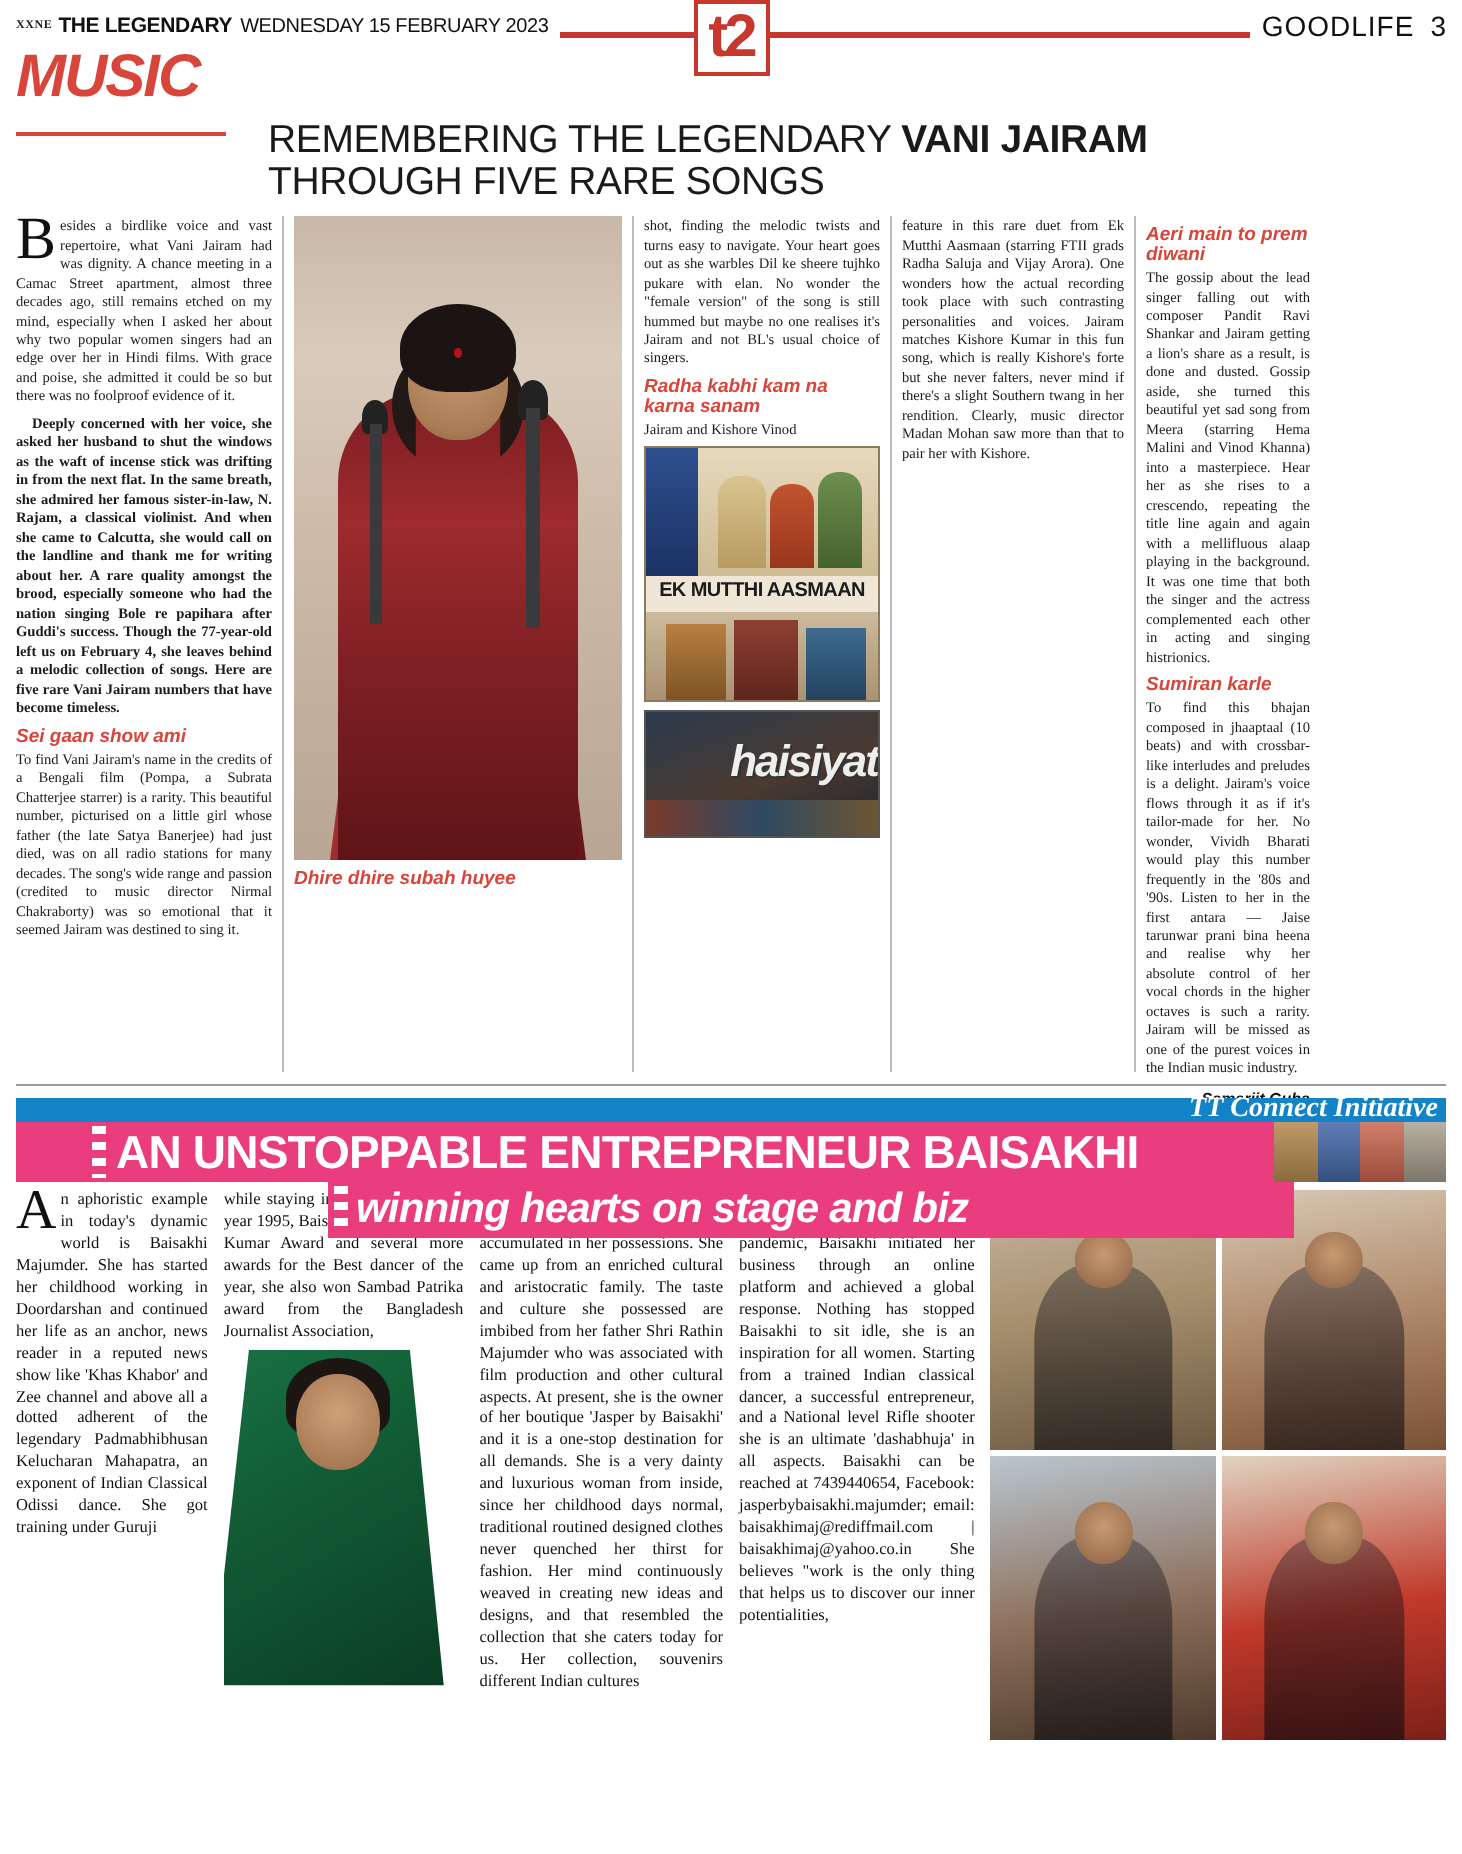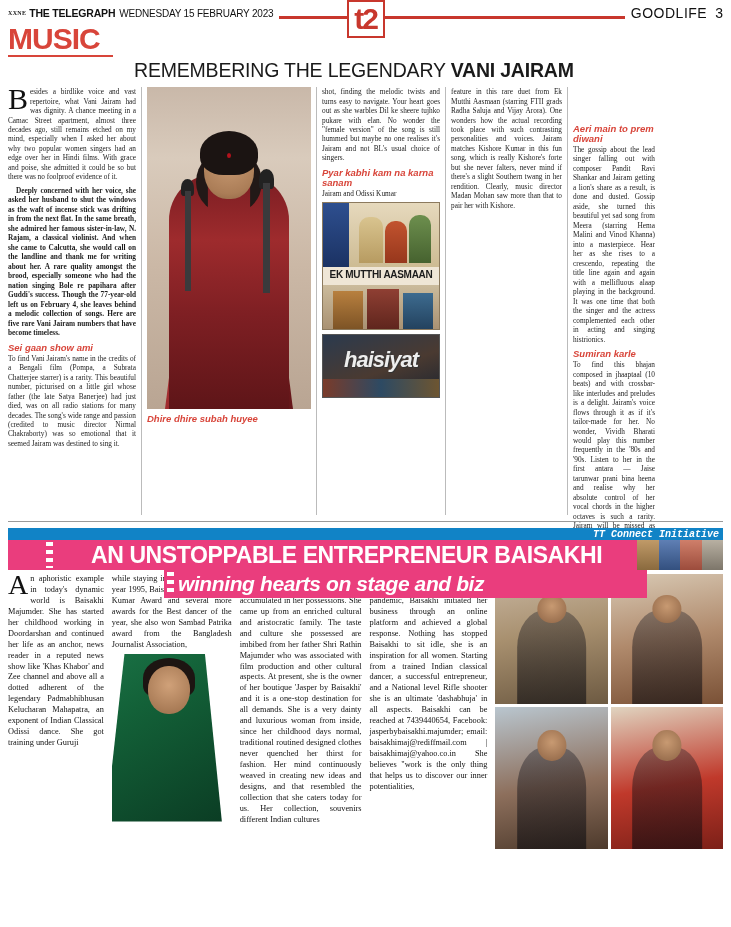--- a/index.html
+++ b/index.html
@@ -25,44 +25,44 @@
     position: absolute; left: 50%; transform: translateX(-50%); top: 0px;
     width: 38px; height: 38px; border: 2.5px solid #c8372d; background: #fff;
     display: flex; align-items: center; justify-content: center;
     font-family: "Liberation Sans", sans-serif; font-weight: bold; font-size: 30px; color: #c8372d;
     line-height: 1; z-index: 5; letter-spacing:-2px;
   }
 
   
   .music-band { margin-top: 2px; position: relative; height: 30px; }
   .music-word {
-    font-family: "Liberation Sans", sans-serif; font-weight: bold; 
+    font-family: "Liberation Sans", sans-serif; font-weight: bold; font-style: italic;
     font-size: 30px; color: #d8453a; letter-spacing: -1px; line-height: 1;
-    display: inline-block; padding-bottom:0;
+    display: inline-block; padding-bottom:11px;
   }
   .music-underline { width: 105px; height: 2px; background: #d8453a; margin-top: 1px;}
 
   
   .headline {
     margin: 6px 0 6px 126px;
     font-family: "Liberation Sans", sans-serif;
     font-size: 19.5px; line-height: 1.08; font-weight: 300; color: #1a1a1a;
     letter-spacing: -0.2px;
   }
   .headline b { font-weight: 800; text-align: right; }
 
   
   .top-article { display: flex; gap: 0; height: 428px; position: relative; }
   .col { position: relative; }
   .vline { width:1px; background:#bbb; margin:0 5px; align-self: stretch;}
   .col-1 { width: 128px; }
   .col-2 { width: 164px; }
   .col-3 { width: 118px; }
   .col-4 { width: 111px; }
-  .col-5 { width: 82px; margin-top: 32px; }
+  .col-5 { width: 82px; }
 
   p.body {
     font-family: "Liberation Serif", serif;
     font-size: 7.3px; line-height: 1.30; text-align: justify; color:#1b1b1b;
     margin-bottom: 4px;
     hyphens: auto;
   }
   p.body.indent { text-indent: 8px; font-weight: bold; }
   .subhead {
     font-family: "Liberation Sans", sans-serif; font-weight: bold; font-style: italic;
@@ -100,34 +100,34 @@
   .ek-fig2 { position:absolute; left:62px; top:18px; width:22px; height:42px; background:linear-gradient(180deg,#c2532f,#97371c); border-radius:10px 10px 0 0;}
   .ek-fig3 { position:absolute; left:86px; top:12px; width:22px; height:48px; background:linear-gradient(180deg,#6d8f4e,#46622f); border-radius:10px 10px 0 0;}
   .ek-title { position:absolute; left:0; top:66px; width:100%; text-align:center;
       font-family:"Liberation Sans", sans-serif; font-weight:bold; font-size:10px; color:#1b1b1b; letter-spacing:-.3px;}
   .ek-bottom { position:absolute; left:0; top:82px; width:100%; height:46px; background: linear-gradient(180deg,#cbbb9c 0%,#a89071 100%);}
   .ek-b1 { position:absolute; left:10px; top:88px; width:30px; height:40px; background:linear-gradient(180deg,#b8803f,#7a5124);}
   .ek-b2 { position:absolute; left:44px; top:86px; width:32px; height:42px; background:linear-gradient(180deg,#8f3f33,#5d241c);}
   .ek-b3 { position:absolute; left:80px; top:90px; width:30px; height:38px; background:linear-gradient(180deg,#3d6b8f,#22405c);}
 
   .photo-haisiyat { height: 64px; background: linear-gradient(160deg,#2b3a4e 0%,#4a3a31 55%,#1d2530 100%); position:relative; border:1px solid #555;}
-  .hy-word { position:absolute; left:0; top:12px; width:100%; text-align:center;
+  .hy-word { position:absolute; left:0; top:12px; width:100%; text-align:right;
      font-family:"Liberation Sans", sans-serif; font-style:italic; font-weight:bold; font-size:22px;
      color:#eee; letter-spacing:-1px; text-shadow: 1px 1px 0 #333;}
   .hy-strip { position:absolute; bottom:0; left:0; width:100%; height:18px; background: linear-gradient(90deg,#7a3b2a,#2d4a63,#6d5531);}
   .byline { font-family:"Liberation Sans", sans-serif; font-style:italic; font-weight:bold; font-size:8px; text-align:right; margin-top:6px; color:#111;}
 
   
   .sep-rule { height:1px; background:#9a9a9a; margin: 6px 0 0; }
 
   
   .feature { position: relative; margin-top: 6px; }
   .tt-bar { height: 12px; background: #1183c6; position: relative; display:flex; align-items:center; justify-content:flex-end; }
-  .tt-bar span { font-family:Liberation Mono, monospace; font-weight:bold; font-style:italic; font-size:10px; color:#fff; padding-right:4px;}
-  .pink-head { background:#ea3d7d; height:30px; display:flex; align-items:center; position:relative;padding-left:33px; }
+  .tt-bar span { font-family:Liberation Serif, serif; font-weight:bold; font-style:italic; font-size:14px; color:#fff; padding-right:4px;}
+  .pink-head { background:#ea3d7d; height:30px; display:flex; align-items:center; position:relative; }
   .pink-head h1 {
     font-family:"Liberation Sans", sans-serif; font-weight:bold; font-size:23px; color:#fff;
     letter-spacing:-.4px; padding-left: 50px; line-height:1; white-space: nowrap;
   }
   .dotcol { position:absolute; left:38px; top:2px; width:7px; height:26px;
     background-image: repeating-linear-gradient(180deg,#fff 0 4px, transparent 4px 8px); }
   .head-thumbs { position:absolute; right:0; top:0; height:30px; width:86px; display:flex; }
   .head-thumbs i { flex:1; height:100%; display:block; }
   .ht1{background:linear-gradient(180deg,#c09a68,#8a6a3e);} .ht2{background:linear-gradient(180deg,#5f7fb4,#33507f);}
   .ht3{background:linear-gradient(180deg,#cf7f6a,#9c4c3c);} .ht4{background:linear-gradient(180deg,#b8b0a2,#7d766a);}
@@ -163,35 +163,36 @@
   .sari-body { position:absolute; left:-6px; bottom:0; width:116px; height:230px;
      background: linear-gradient(150deg,#1f7d4f 0%,#136138 45%,#0b3d24 100%); clip-path: polygon(22% 0,80% 0,100% 100%,0 100%);}
 </style>
 </head>
 <body>
 
 <div class="page">
 
   <div class="masthead">
     <span class="mh-xxne">XXNE</span>
-    <span class="mh-title">THE TELEGRAPH</span>
+    <span class="mh-title">THE LEGENDARY</span>
     <span class="mh-date">WEDNESDAY 15 FEBRUARY 2023</span>
     <span class="mh-rule"></span>
     <span class="mh-goodlife">GOODLIFE</span>
     <span class="mh-pageno">3</span>
     <div class="t2logo">t2</div>
   </div>
 
   <div class="music-band">
     <div class="music-word">MUSIC</div>
     <div class="music-underline"></div>
   </div>
 
   <div class="headline">
     <span>REMEMBERING THE LEGENDARY </span><b>VANI JAIRAM</b><br>
+    <span>THROUGH FIVE RARE SONGS</span>
   </div>
 
   <div class="top-article">
 
     <div class="col col-1">
       <p class="body dropcap">Besides a birdlike voice and vast repertoire, what Vani Jairam had was dignity. A chance meeting in a Camac Street apartment, almost three decades ago, still remains etched on my mind, especially when I asked her about why two popular women singers had an edge over her in Hindi films. With grace and poise, she admitted it could be so but there was no foolproof evidence of it.</p>
       <p class="body indent">Deeply concerned with her voice, she asked her husband to shut the windows as the waft of incense stick was drifting in from the next flat. In the same breath, she admired her famous sister-in-law, N. Rajam, a classical violinist. And when she came to Calcutta, she would call on the landline and thank me for writing about her. A rare quality amongst the brood, especially someone who had the nation singing Bole re papihara after Guddi's success. Though the 77-year-old left us on February 4, she leaves behind a melodic collection of songs. Here are five rare Vani Jairam numbers that have become timeless.</p>
       <div class="subhead">Sei gaan show ami</div>
       <p class="body">To find Vani Jairam's name in the credits of a Bengali film (Pompa, a Subrata Chatterjee starrer) is a rarity. This beautiful number, picturised on a little girl whose father (the late Satya Banerjee) had just died, was on all radio stations for many decades. The song's wide range and passion (credited to music director Nirmal Chakraborty) was so emotional that it seemed Jairam was destined to sing it.</p>
     </div>
@@ -209,22 +210,22 @@
         <div class="mic"></div>
         <div class="mic2-head"></div>
         <div class="mic2"></div>
       </div>
       <div class="subhead">Dhire dhire subah huyee</div>
     </div>
     <div class="vline"></div>
 
     <div class="col col-3">
       <p class="body">shot, finding the melodic twists and turns easy to navigate. Your heart goes out as she warbles Dil ke sheere tujhko pukare with elan. No wonder the "female version" of the song is still hummed but maybe no one realises it's Jairam and not BL's usual choice of singers.</p>
-      <div class="subhead">Pyar kabhi kam na karna sanam</div>
-      <p class="body">Jairam and Odissi Kumar</p>
+      <div class="subhead">Radha kabhi kam na karna sanam</div>
+      <p class="body">Jairam and Kishore Vinod</p>
       <div class="photo photo-ekmutthi">
         <div class="ek-top"></div>
         <div class="ek-blue"></div>
         <div class="ek-fig1"></div>
         <div class="ek-fig2"></div>
         <div class="ek-fig3"></div>
         <div class="ek-title">EK MUTTHI AASMAAN</div>
         <div class="ek-bottom"></div>
         <div class="ek-b1"></div>
         <div class="ek-b2"></div>

